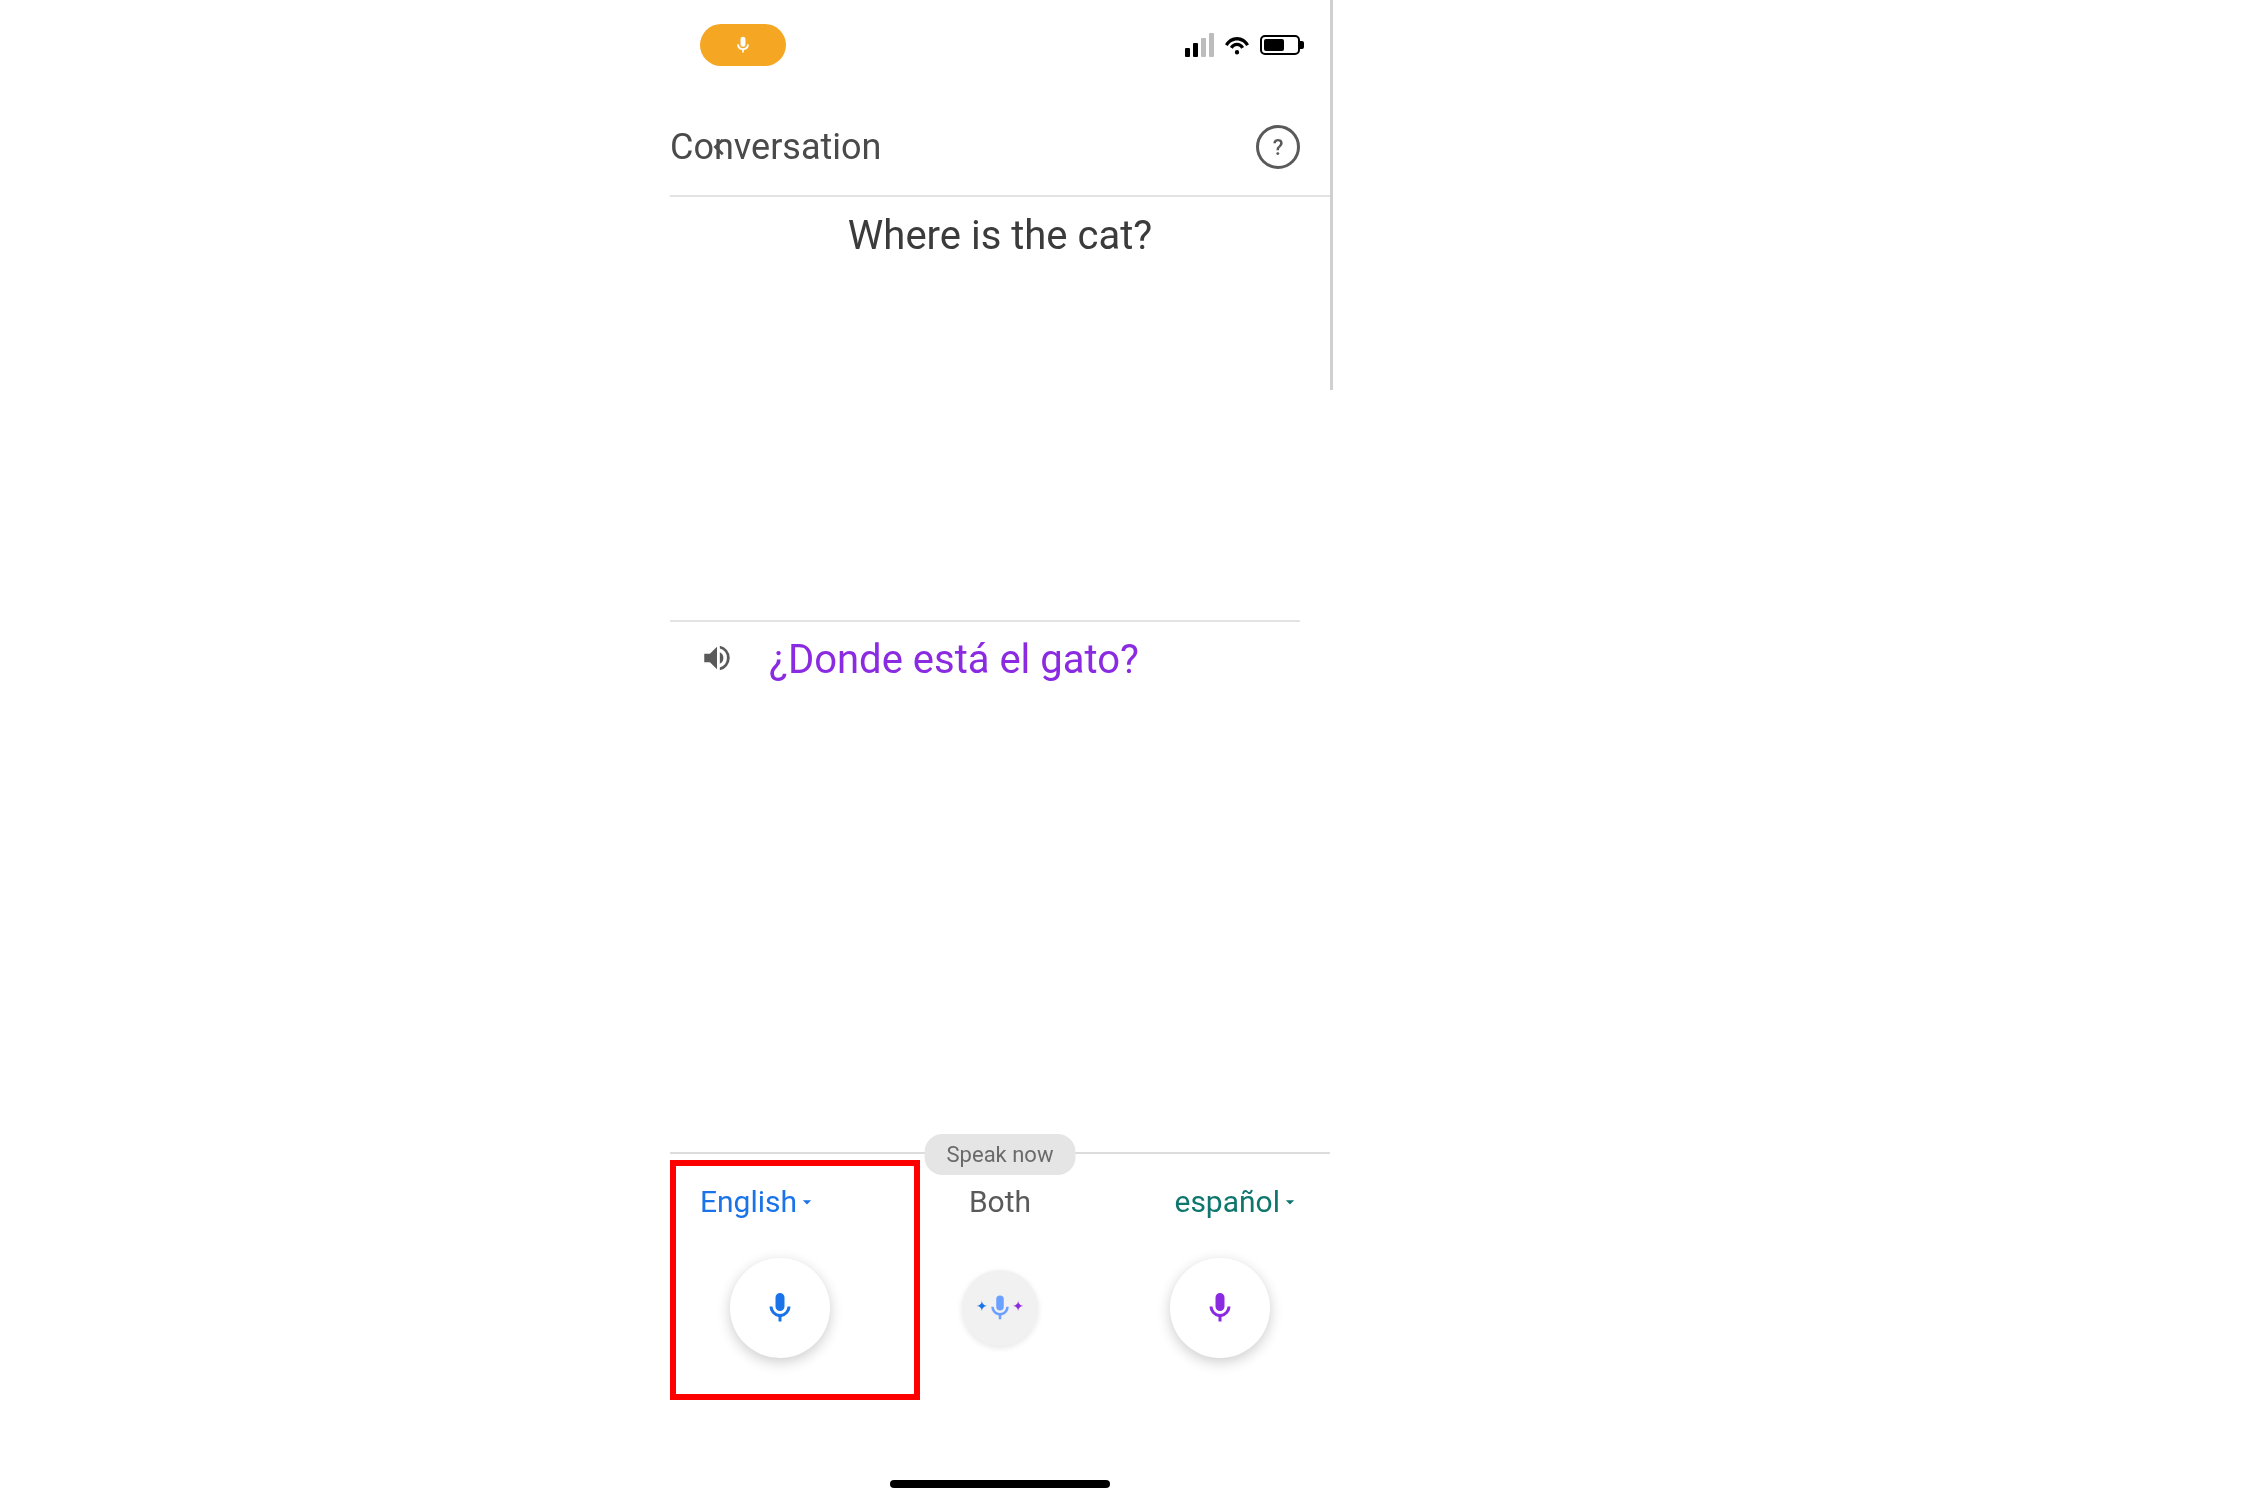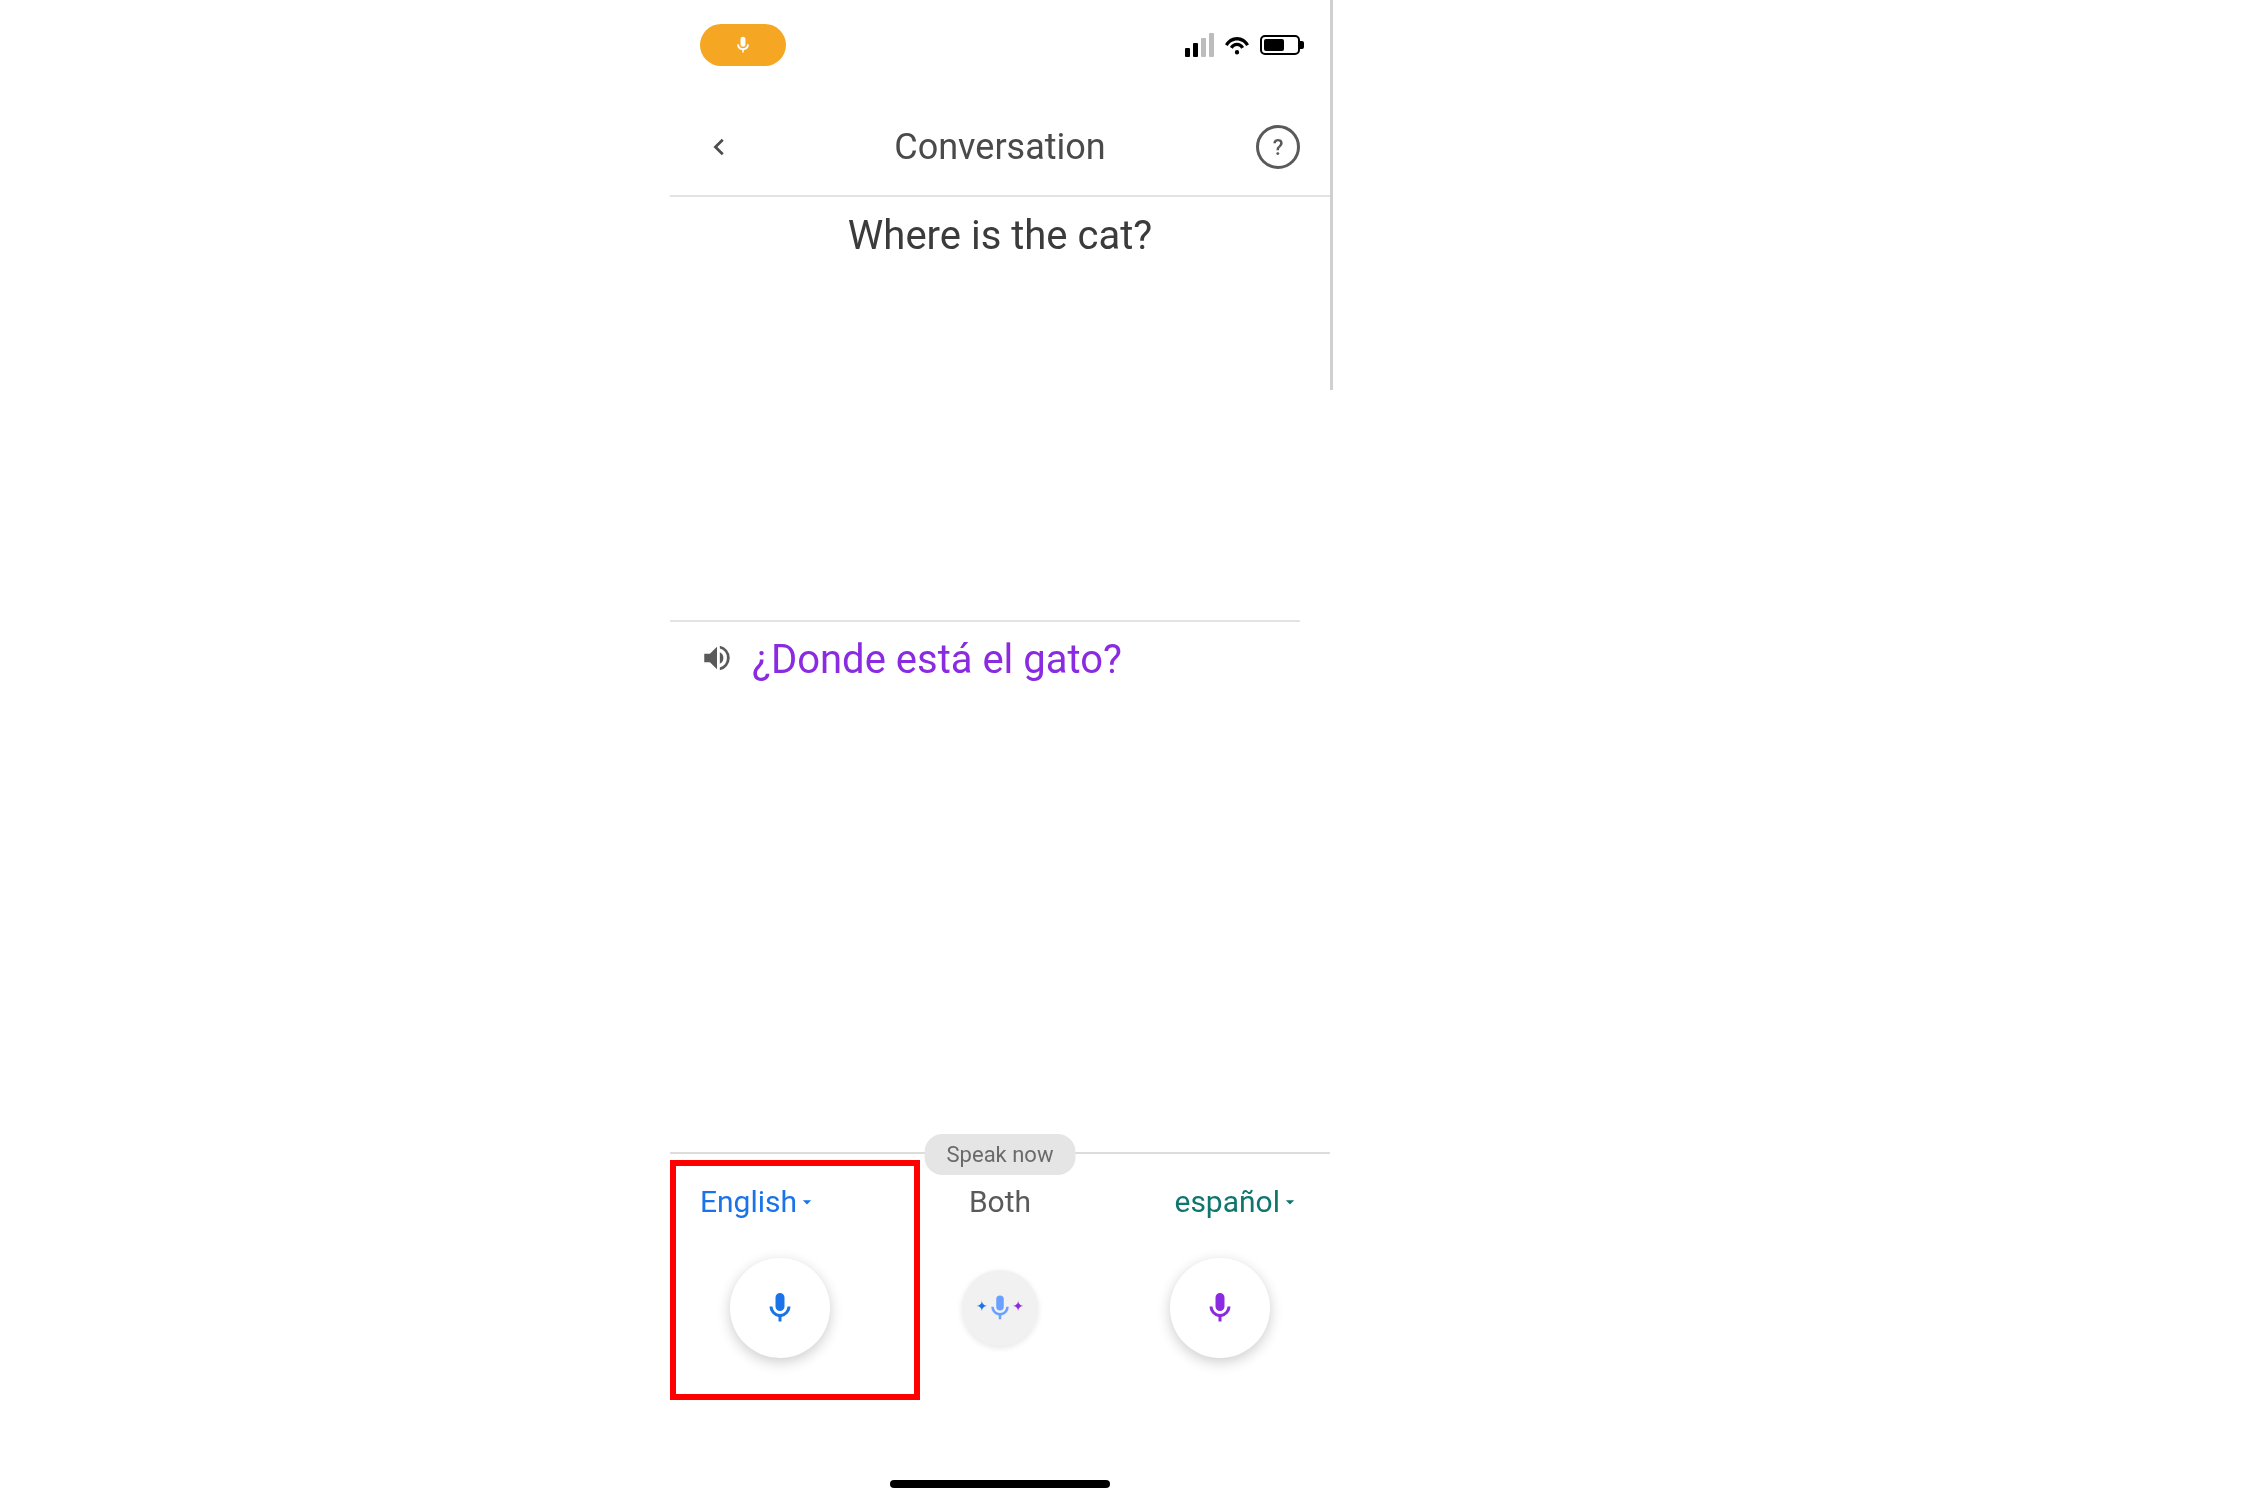--- a/index.html
+++ b/index.html
@@ -20,27 +20,27 @@
   .sig span:nth-child(4){height:24px;background:#bcbcbc;}
   .wifi svg{width:26px;height:26px;fill:#000;}
   .batt{width:40px;height:20px;border:2px solid #000;border-radius:5px;position:relative;box-sizing:border-box;}
   .batt::after{content:"";position:absolute;right:-6px;top:4px;width:4px;height:8px;background:#000;border-radius:0 2px 2px 0;}
   .batt .fill{position:absolute;left:2px;top:2px;bottom:2px;width:20px;background:#000;border-radius:2px;}
   
   .header{position:absolute;top:112px;left:0;right:0;height:70px;display:flex;align-items:center;}
   .divider{position:absolute;left:0;right:0;top:195px;height:2px;background:#e3e3e3;}
   .back{position:absolute;left:30px;width:40px;height:40px;display:flex;align-items:center;justify-content:center;}
   .back svg{width:22px;height:22px;stroke:#4d4d4d;fill:none;stroke-width:3;}
-  .title{flex:1;text-align:center;font-size:36px;color:#4a4a4a;font-weight:400;}
+  .title{flex:1;font-size:36px;color:#4a4a4a;font-weight:400;}
   .help{position:absolute;right:30px;width:38px;height:38px;border:3px solid #5a5a5a;border-radius:50%;display:flex;align-items:center;justify-content:center;color:#5a5a5a;font-size:22px;font-weight:500;}
   
   .src{position:absolute;top:212px;left:30px;right:30px;font-size:40px;color:#3b3b3b;text-align:center;}
   .mid-div{position:absolute;left:0;right:30px;top:620px;height:2px;background:#e3e3e3;}
   
-  .trans-row{position:absolute;top:636px;left:30px;right:30px;display:flex;align-items:center;gap:18px;}
+  .trans-row{position:absolute;top:636px;left:30px;right:30px;display:flex;align-items:center;gap:35px;}
   .spk svg{width:34px;height:34px;fill:#5a5a5a;}
   .trans-text{font-size:40px;color:#8a2be2;}
   
   .foot-div{position:absolute;left:0;right:0;top:1152px;height:2px;background:#dcdcdc;}
   .hint-pill{position:absolute;top:1134px;left:50%;transform:translateX(-50%);background:#e5e5e5;border-radius:18px;padding:8px 22px;font-size:22px;color:#6a6a6a;}
   .langs{position:absolute;top:1184px;left:0;right:0;height:60px;}
   .lang{position:absolute;display:flex;align-items:center;font-size:30px;}
   .lang.en{left:30px;color:#1a73e8;}
   .lang.both{left:50%;transform:translateX(-50%);color:#5a5a5a;}
   .lang.es{right:30px;color:#0f766e;}

